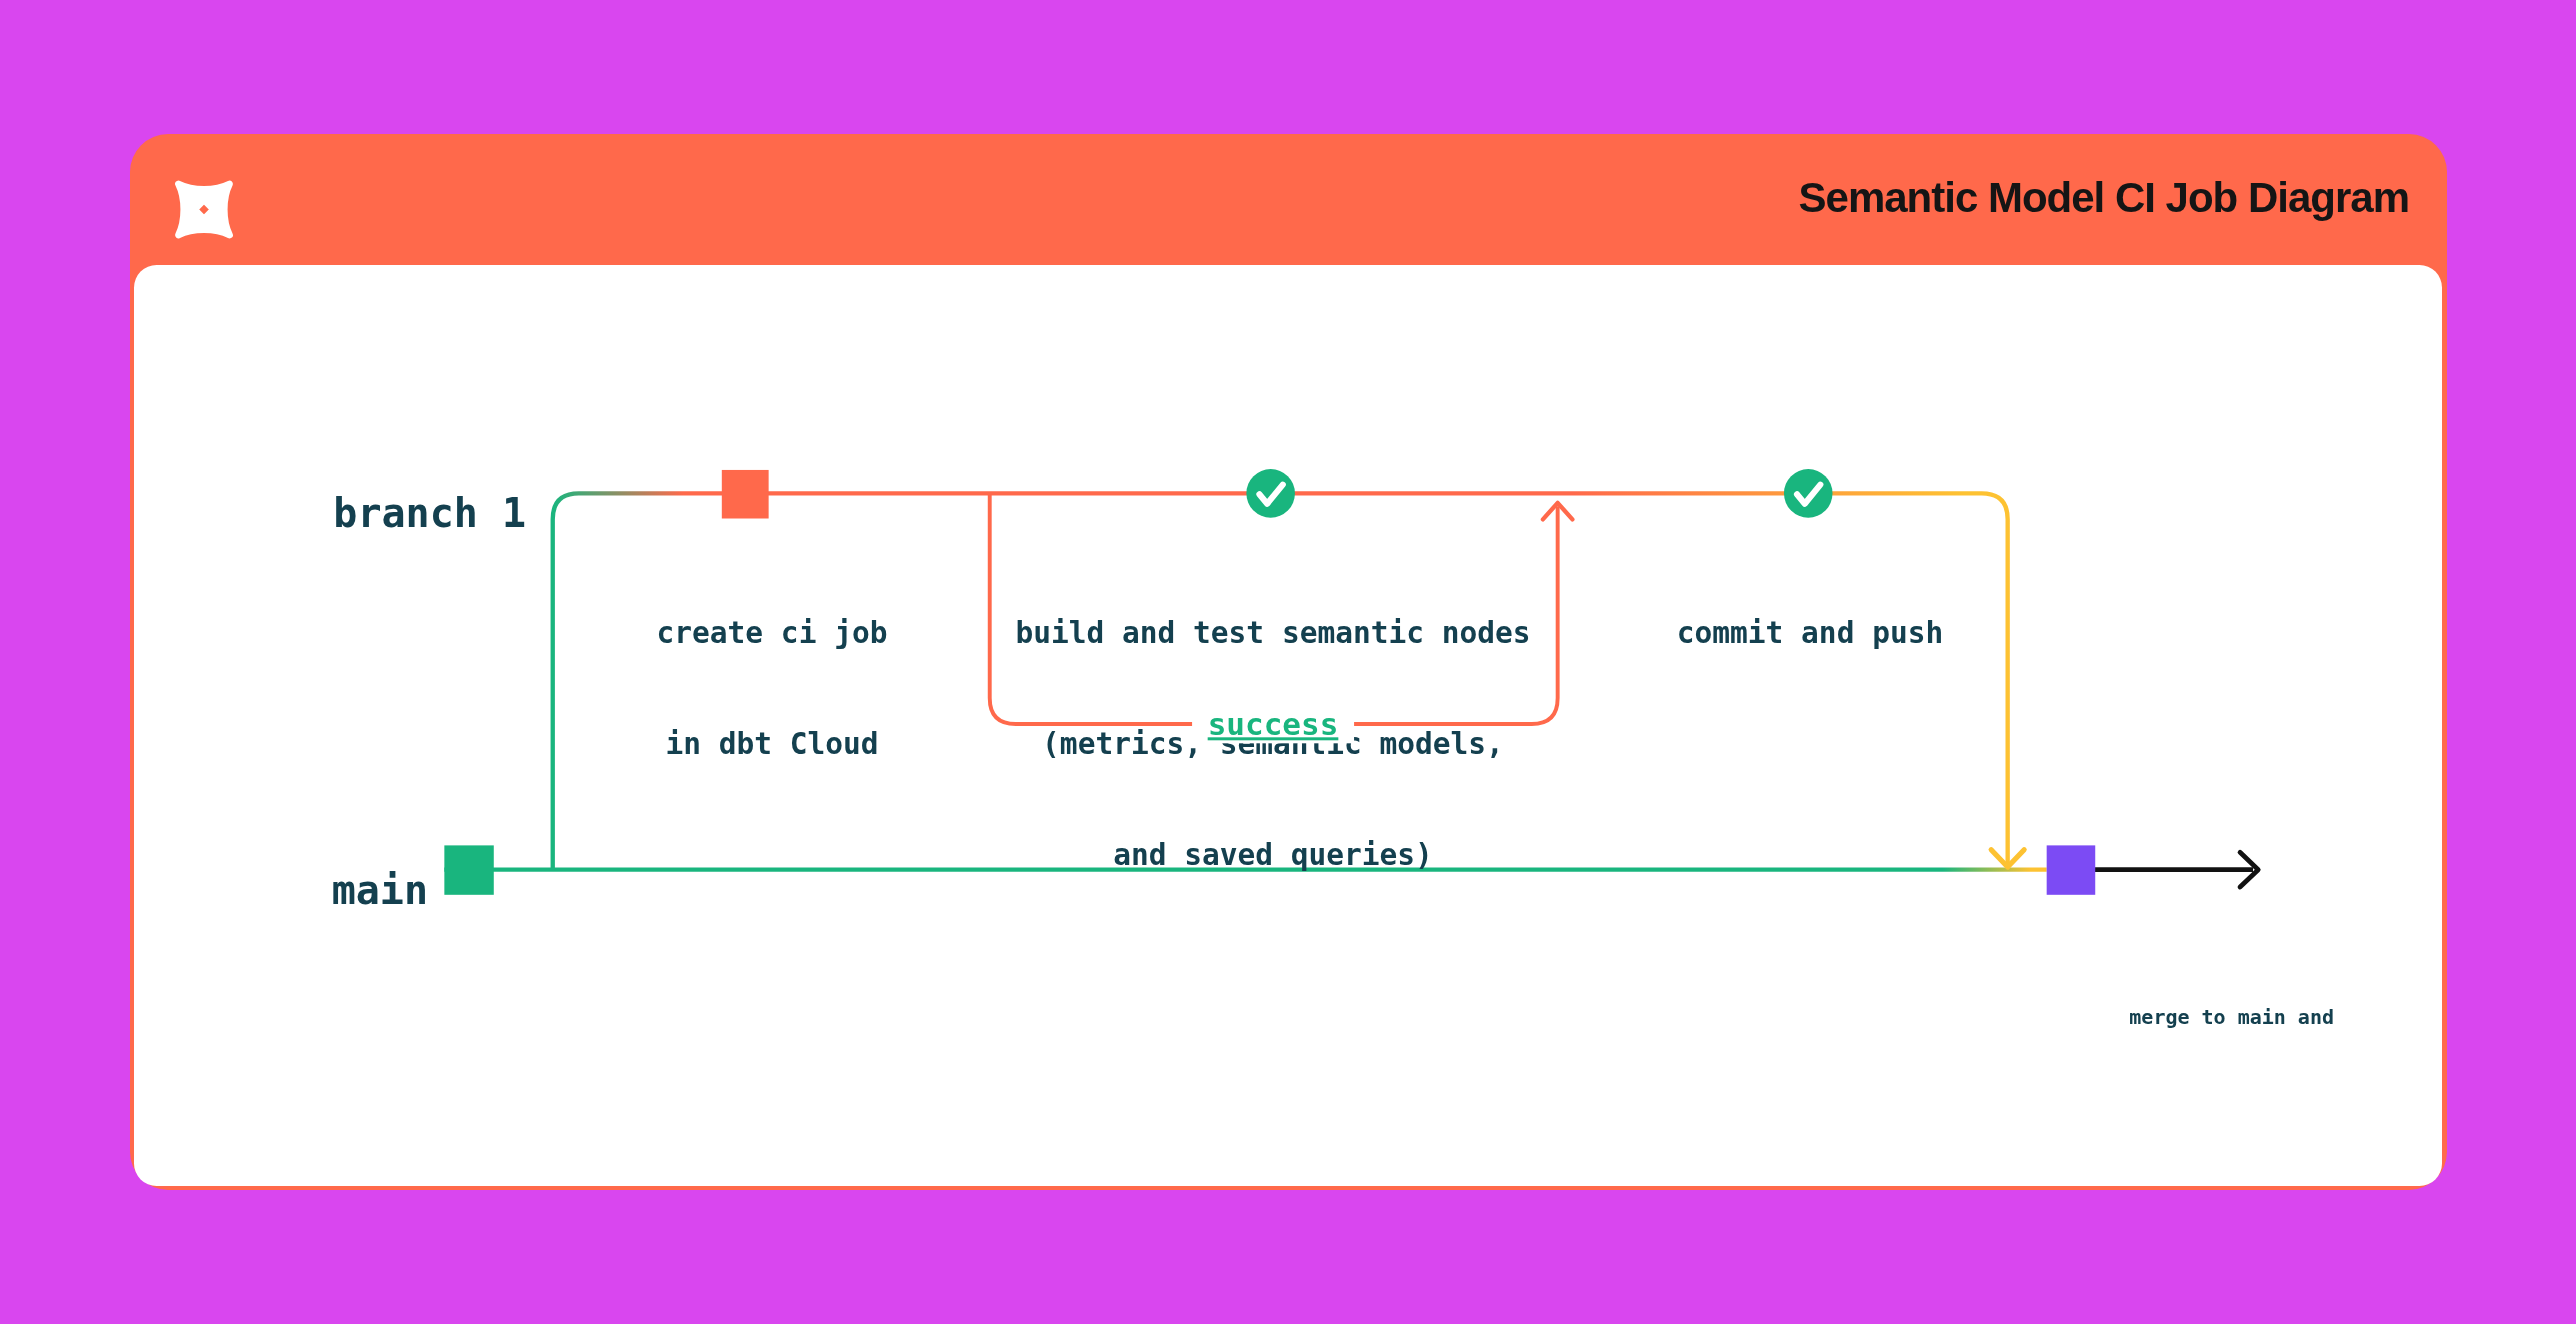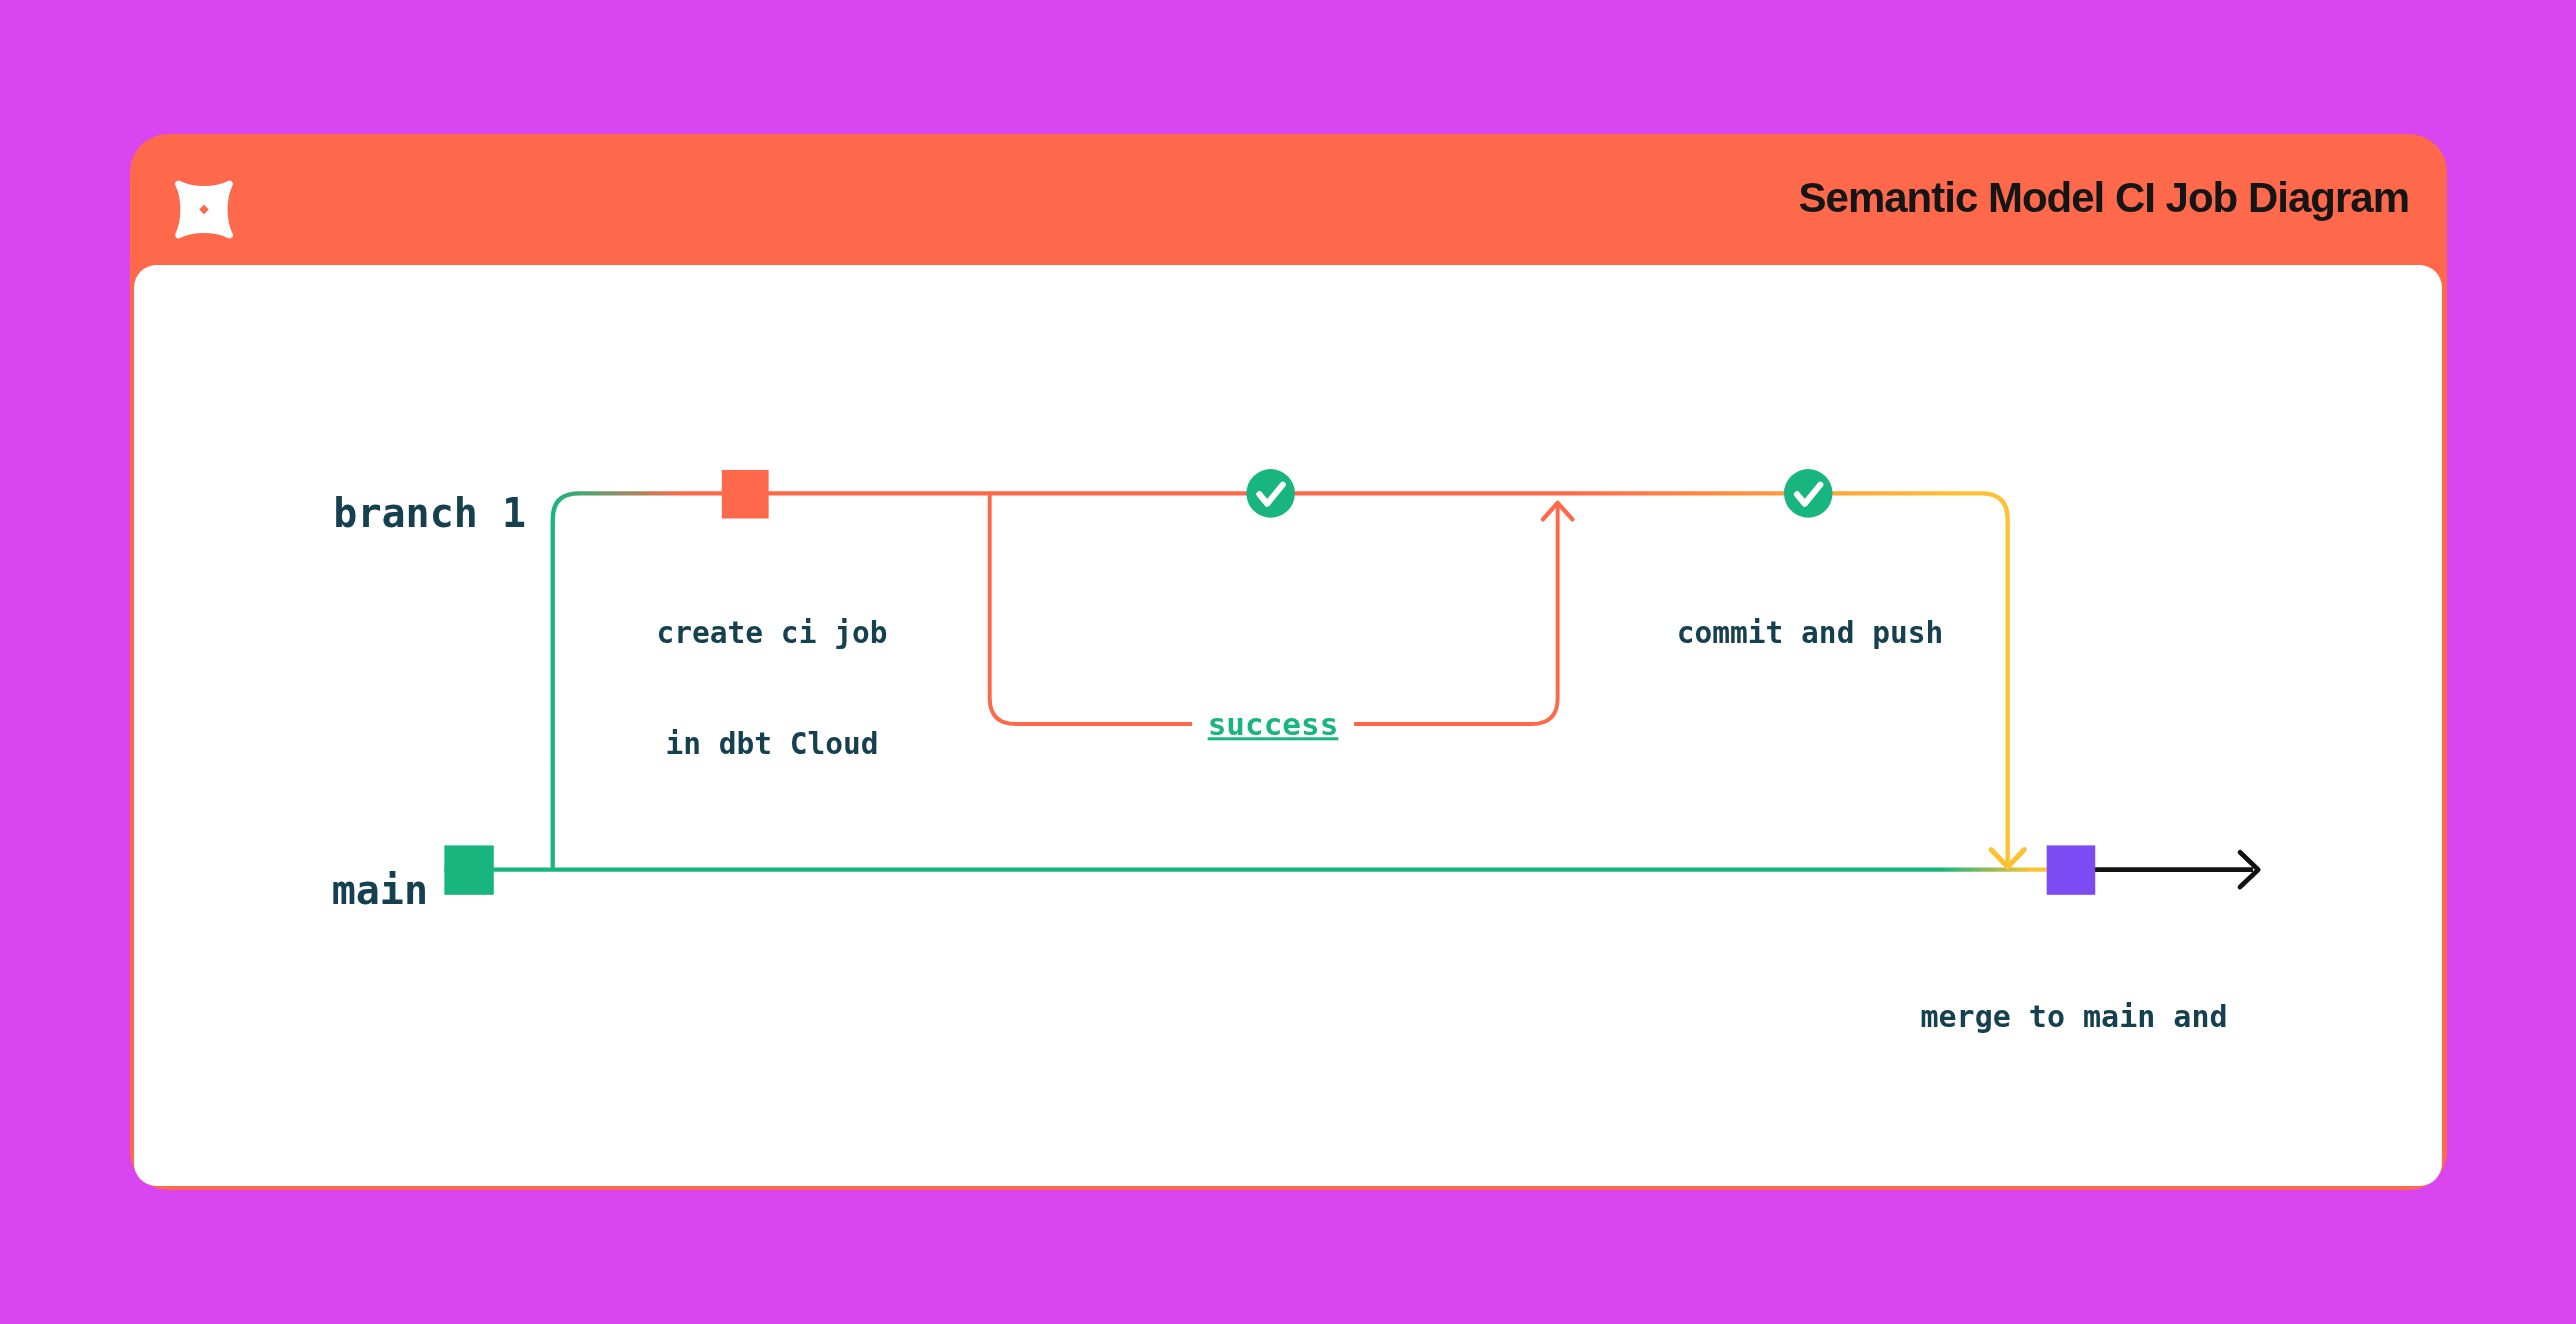--- a/index.html
+++ b/index.html
@@ -13,21 +13,21 @@
   
   .logo{position:absolute;left:170px;top:172px;width:68px;height:75px;}
   .title{position:absolute;right:167px;top:170px;height:56px;line-height:56px;
          font-family:"Liberation Sans",sans-serif;font-weight:700;font-size:42px;
          letter-spacing:-1px;color:#151515;white-space:nowrap;}
   
   svg.lines{position:absolute;left:0;top:0;width:2576px;height:1324px;}
   .lbl{position:absolute;color:#14404F;font-weight:700;white-space:pre;text-align:center;}
   .branchlbl{font-size:40px;line-height:49px;text-align:right;margin-top:20px;}
   .node-text{font-size:29.5px;line-height:37px;}
-  .merge-text{font-size:30px;line-height:42px;}
+  .merge-text{font-size:20px;line-height:42px;text-align:right;}
   .success{position:absolute;left:1273px;top:724px;transform:translate(-50%,-50%);
            background:#FFFFFF;padding:1.7px 15.6px;color:#19B57E;font-size:31px;font-weight:700;text-decoration:underline;}
 </style>
 </head>
 <body>
 
 <div id="stage">
 
   <div class="frame"></div>
   <div class="card"></div>
@@ -80,20 +80,25 @@
   </svg>
 
   <div class="lbl branchlbl" style="left:243px;top:469px;width:283px;">branch 1</div>
   <div class="lbl branchlbl" style="left:243px;top:846px;width:185px;">main</div>
 
   <div class="lbl node-text" style="left:512px;top:541px;width:520px;">
     <div>create ci job</div>
     <div>in dbt Cloud</div>
   </div>
 
+  <div class="lbl node-text" style="left:1013px;top:541px;width:520px;">
+    <div>build and test semantic nodes</div>
+    <div>(metrics, semantic models,</div>
+    <div>and saved queries)</div>
+  </div>
 
   <div class="lbl node-text" style="left:1550px;top:541px;width:520px;">
     <div>commit and push</div>
   </div>
 
   <div class="lbl merge-text" style="left:1814px;top:912px;width:520px;">
     <div>merge to main and</div>
   </div>
 
   <div class="success">success</div>

